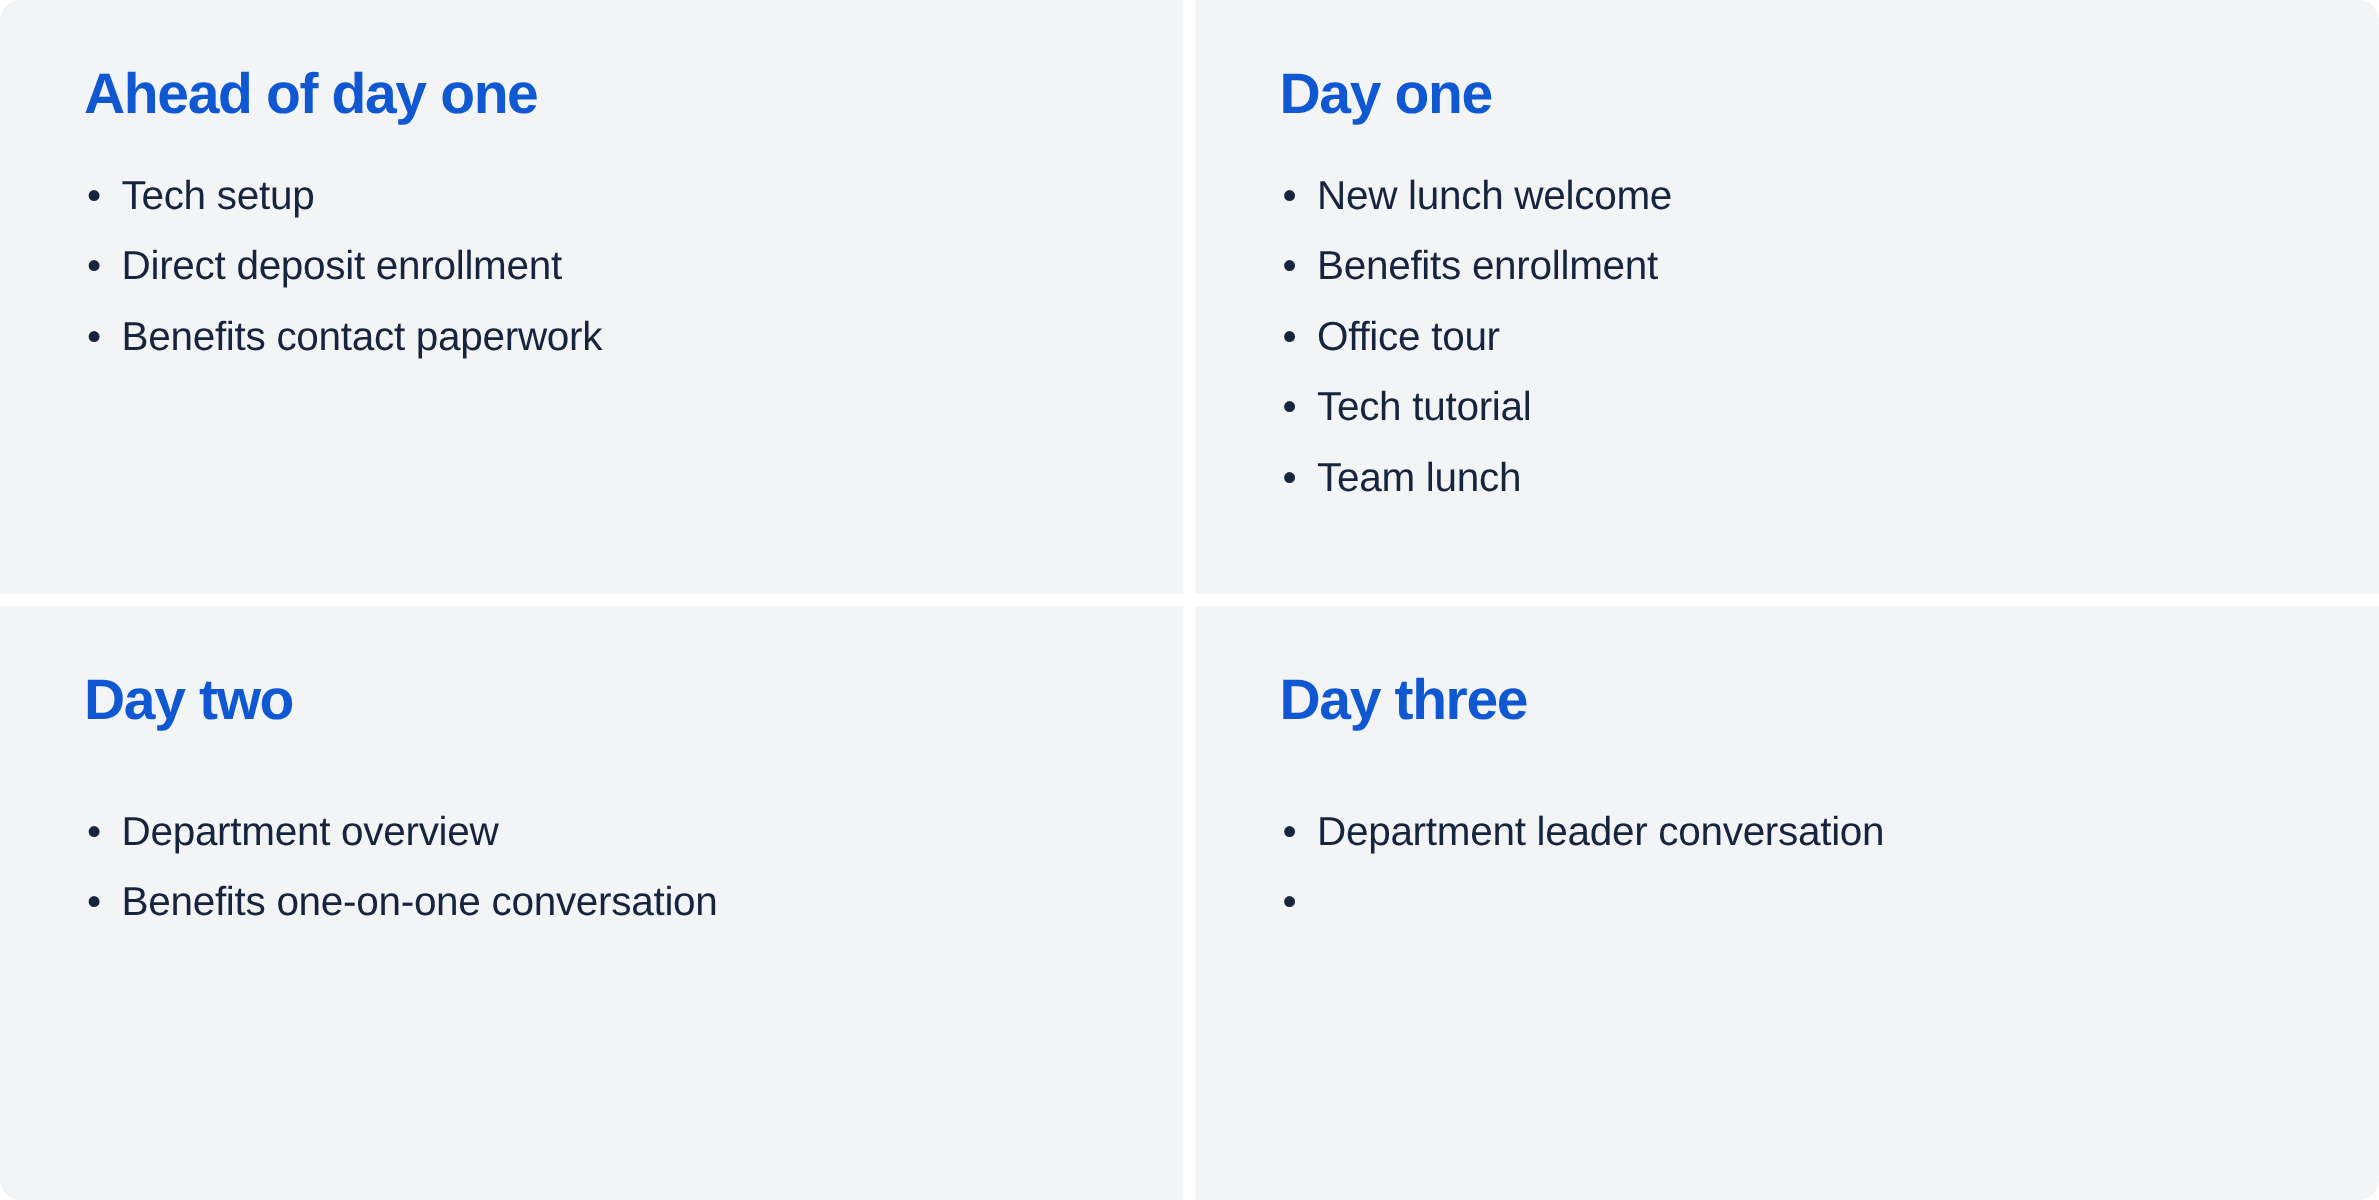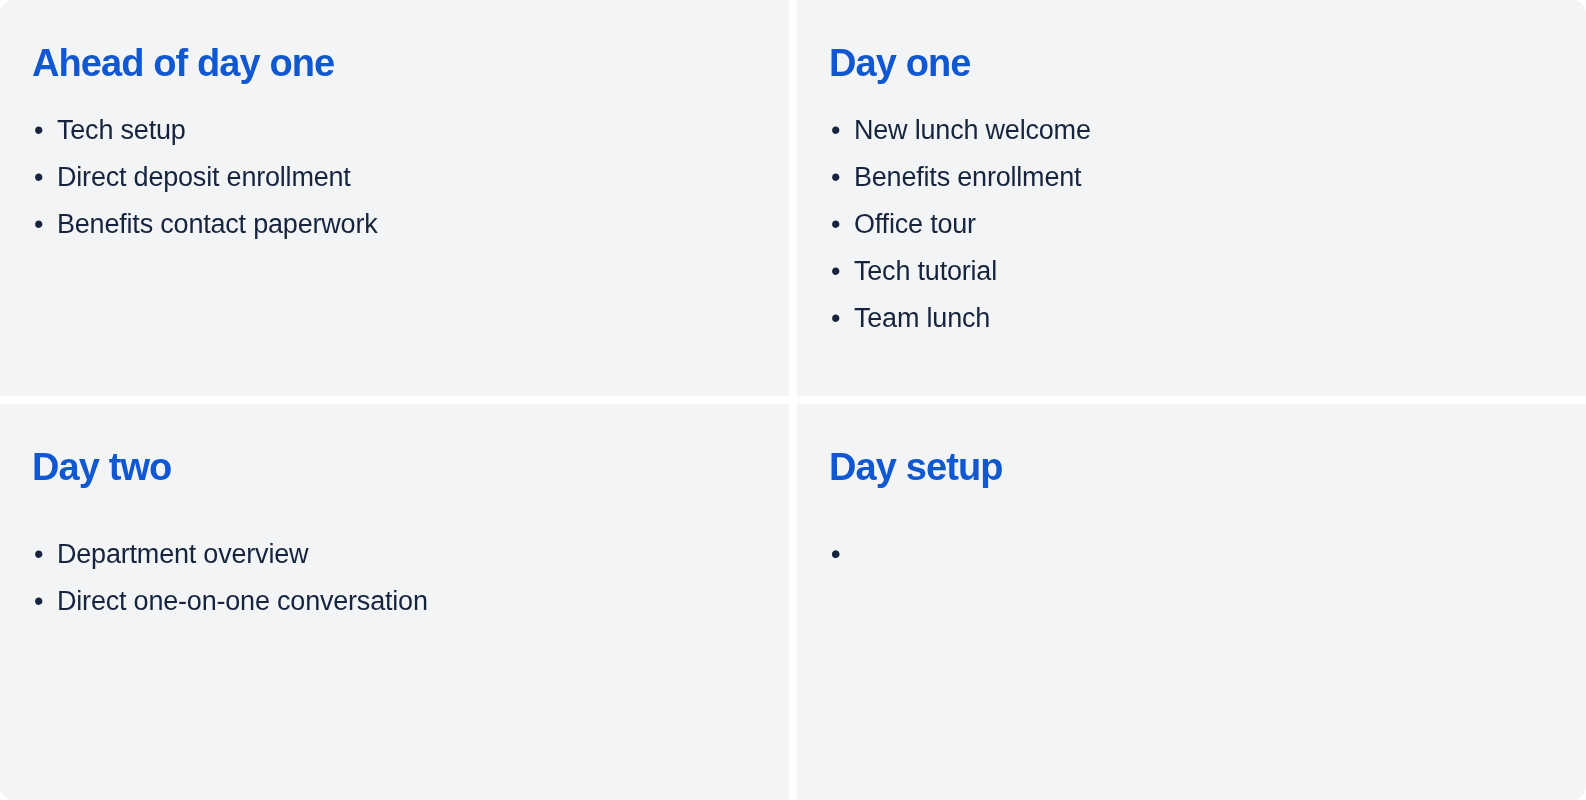--- a/index.html
+++ b/index.html
@@ -24,21 +24,21 @@
     grid-template-columns: 789px 789px;
     grid-template-rows: 396px 396px;
     column-gap: 8px;
     row-gap: 8px;
     background: #ffffff;
   }
 
   .card {
     background: #f3f4f6;
     box-sizing: border-box;
-    padding: 42px 40px 30px 32px;
+    padding: 42px 40px 30px 56px;
     overflow: hidden;
     position: relative;
   }
 
   
   .card.tl { border-top-left-radius: 14px; }
   .card.tr { border-top-right-radius: 14px; }
   .card.bl { border-bottom-left-radius: 14px; }
   .card.br { border-bottom-right-radius: 14px; }
 
@@ -131,30 +131,31 @@
 
   <section class="card bottom bl">
     <h2 class="card-title">Day two</h2>
     <ul class="card-list">
       <li>
         <span class="bullet">•</span>
         <span>Department overview</span>
       </li>
       <li>
         <span class="bullet">•</span>
-        <span>Direct one-on-one conversation</span>
+        <span>Benefits one-on-one conversation</span>
       </li>
     </ul>
   </section>
 
   <section class="card bottom br">
-    <h2 class="card-title">Day setup</h2>
+    <h2 class="card-title">Day three</h2>
     <ul class="card-list">
       <li>
         <span class="bullet">•</span>
+        <span>Department leader conversation</span>
       </li>
       <li>
         <span class="bullet">•</span>
       </li>
     </ul>
   </section>
 
 </div>
 
 </body></html>

